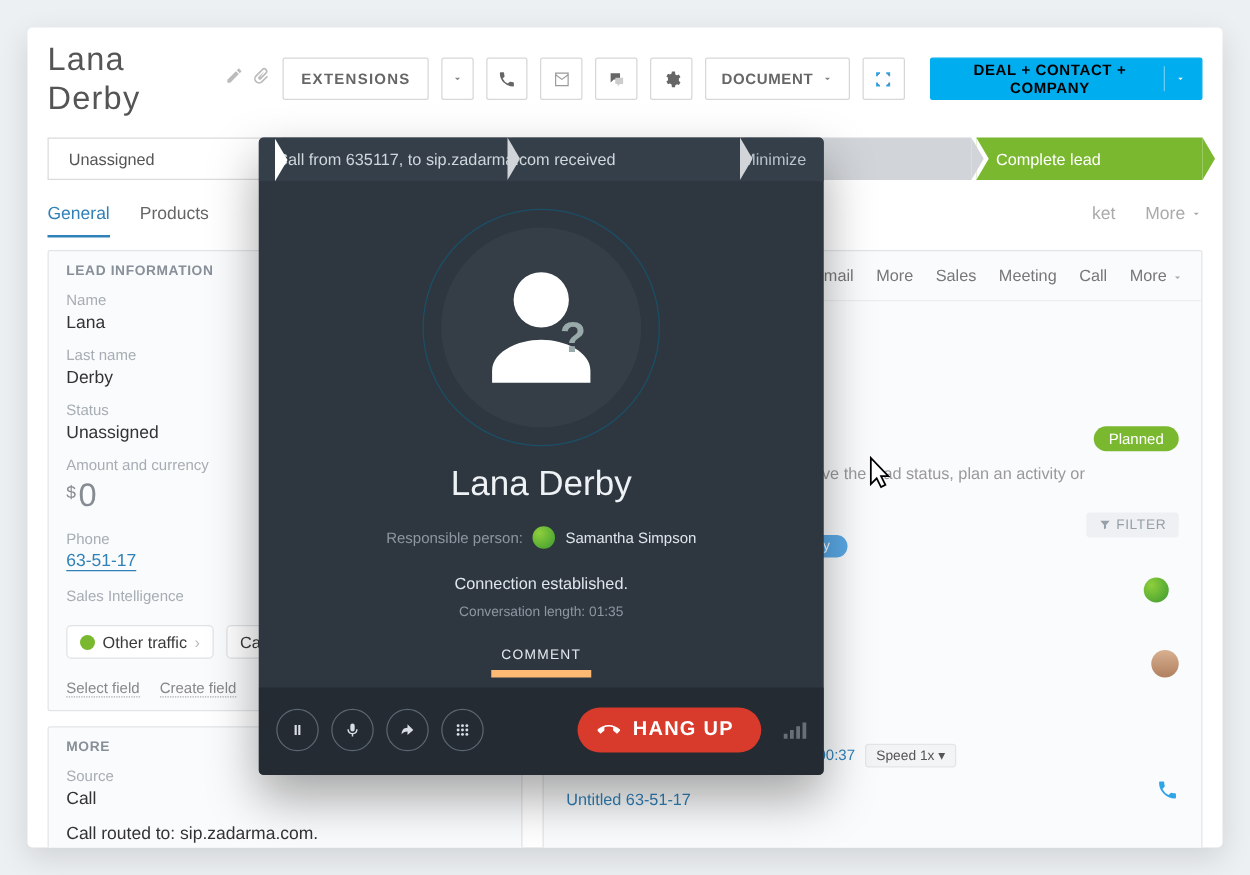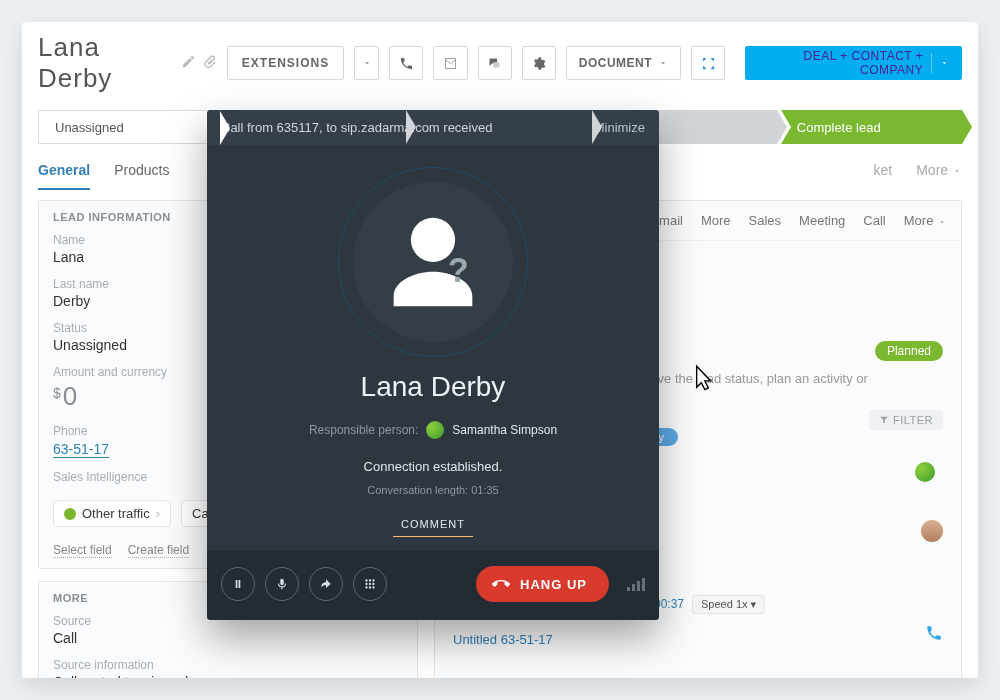--- a/index.html
+++ b/index.html
@@ -11,39 +11,39 @@
 .toolbar { display:flex; align-items:center; padding: 10px 16px 8px 16px; gap:10px; }
 .page-title { font-size: 26px; font-weight: 300; color: #555; letter-spacing: 1px; margin-right: 4px; }
 .title-icons { display:flex; gap:6px; color:#bbb; }
 .title-icons svg { width:14px; height:14px; }
 .btn { border:1px solid #d7d7d7; background:#fff; border-radius:2px; height:34px; display:inline-flex; align-items:center; justify-content:center; font-size:12px; color:#666; cursor:pointer; }
 .btn.sq { width:38px; }
 .btn.ext { padding:0 14px; letter-spacing:1px; font-weight:600; }
 .btn.caret { width:28px; }
 .btn.doc { padding:0 12px; font-weight:600; letter-spacing:0.5px; gap:6px; }
 .spacer { flex:1; }
-.btn.primary { background:#00aeef; border-color:#00aeef; color:#4c1d95; padding:0 12px; font-weight:400; letter-spacing:0.5px; gap:8px;text-align:right; }
+.btn.primary { background:#00aeef; border-color:#00aeef; color:#000000; padding:0 12px; font-weight:700; letter-spacing:0.5px; gap:8px; }
 .btn.primary .sep { width:1px; height:20px; background:rgba(255,255,255,0.4); }
 .chev { width:10px; height:10px; }
 
 
 .pipeline { display:flex; margin: 8px 16px 0 16px; height:34px; gap:4px; }
 .stage { flex:1; background:#d1d4d8; display:flex; align-items:center; padding:0 16px; font-size:13px; color:#555; position:relative; }
 .stage.first { background:#fff; border:1px solid #dbdbdb; }
 .stage.last { background:#7ab82f; color:#fff; }
 .stage.last::after, .stage::after { content:""; position:absolute; right:-10px; top:0; width:0; height:0; border-top:17px solid transparent; border-bottom:17px solid transparent; border-left:10px solid #d1d4d8; z-index:1; }
 .stage.first::after { border-left-color:#fff; }
 .stage.last::after { border-left-color:#7ab82f; }
 .stage::before { content:""; position:absolute; left:0; top:0; width:0; height:0; border-top:17px solid transparent; border-bottom:17px solid transparent; border-left:10px solid #fff; }
 .stage.first::before { display:none; }
 
 
 .tabs { display:flex; gap:24px; margin: 18px 16px 0 16px; border-bottom: none; font-size:14px; }
 .tab { color:#666; padding-bottom:10px; cursor:pointer; }
-.tab.active { color:#2f81b7; border-bottom:2px solid #2f81b7; font-weight:700;text-align:right; }
+.tab.active { color:#2f81b7; border-bottom:2px solid #2f81b7; font-weight:400;text-align:right; }
 .tab.faded { color:#aaa; }
 
 
 .body { display:flex; margin-top: 10px; padding: 0 16px 16px 16px; gap:16px; height: calc(100% - 160px); }
 .left { width: 380px; display:flex; flex-direction:column; gap:12px; }
 .right { flex:1; display:flex; flex-direction:column; gap:8px; }
 
 .panel { border:1px solid #e2e5e8; border-radius:2px; background:#fafbfc; }
 .panel-h { font-size:11px; letter-spacing:0.5px; color:#878f98; padding:10px 14px 6px 14px; font-weight:600; }
 .field { padding: 4px 14px 8px 14px; }
@@ -83,25 +83,25 @@
 .caller-ring { width:190px; height:190px; border-radius:50%; border:1px solid #1a4f66; margin:22px auto 10px auto; display:flex; align-items:center; justify-content:center; position:relative; }
 .caller-ring::before { content:""; position:absolute; width:160px; height:160px; border-radius:50%; background:#353e47; }
 .caller-ring svg { position:relative; z-index:1; width:118px; height:118px; fill:#fff; }
 .caller-name { text-align:center; font-size:28px; color:#eef2f5; font-weight:300; margin:14px 0 18px 0; }
 .resp { display:flex; align-items:center; justify-content:center; gap:8px; font-size:12px; color:#8c97a0; margin-bottom:20px; }
 .resp .ball { width:18px; height:18px; border-radius:50%; background:radial-gradient(circle at 30% 30%,#8fcf3c,#3c9a2f); }
 .resp .rname { color:#dfe5ea; }
 .status-line { text-align:center; font-size:13px; color:#dfe5ea; margin-bottom:10px; }
 .conv-line { text-align:center; font-size:11px; color:#8c97a0; margin-bottom:22px; }
 .comment-lbl { text-align:center; font-size:11px; letter-spacing:1px; color:#e5e9ed; padding-bottom:6px; }
-.comment-lbl span { border-bottom:1px solid #fdba74; padding:0 8px 6px 8px; }
+.comment-lbl span { border-bottom:6px solid #fdba74; padding:0 8px 6px 8px; }
 .overlay-bottom { display:flex; align-items:center; padding:16px 14px 18px 14px; background:#242b33; gap:10px; margin-top:14px; }
 .round { width:34px; height:34px; border-radius:50%; border:1px solid #5b6670; display:flex; align-items:center; justify-content:center; cursor:pointer; }
 .round svg { width:14px; height:14px; fill:#d8dee3; }
-.hang { background:#d83a2b; color:#fff; border:none; border-radius:20px; height:36px; padding:0 22px 0 16px; display:flex; align-items:center; gap:10px; font-weight:700; font-size:13px; letter-spacing:1px; cursor:pointer; margin-left:auto; margin-right:8px; }
+.hang { background:#d83a2b; color:#fff; border:none; border-radius:20px; height:36px; padding:0 22px 0 16px; display:flex; align-items:center; gap:10px; font-weight:700; font-size:16px; letter-spacing:1px; cursor:pointer; margin-left:auto; margin-right:8px; }
 .hang svg { width:18px; height:18px; fill:#fff; }
 .signal { display:flex; align-items:flex-end; gap:2px; height:14px; opacity:0.4; }
 .signal i { width:3px; background:#cfd6dc; }
 
 
 .cursor { position:absolute; left:670px; top:342px; width:28px; height:28px; z-index:50; }
 .cursor svg { width:28px; height:28px; }
 
 svg.ico { width:15px; height:15px; fill:currentColor; }
 </style>
@@ -235,21 +235,20 @@
           </div>
         </div>
 
         <div class="panel">
           <div class="panel-h">MORE</div>
           <div class="field">
               <div class="field-label">Source</div>
               <div class="field-val">Call</div>
             </div>
           <div class="field">
-              <div class="field-label">Source information</div>
               <div class="field-val">Call routed to: sip.zadarma.com.</div>
             </div>
         </div>
       </div>
 
       <div class="right">
         <div class="panel" style="flex:1; padding-bottom:20px;">
           <div class="actions">
             <span style="flex:1"></span>
             <span>-mail</span>

